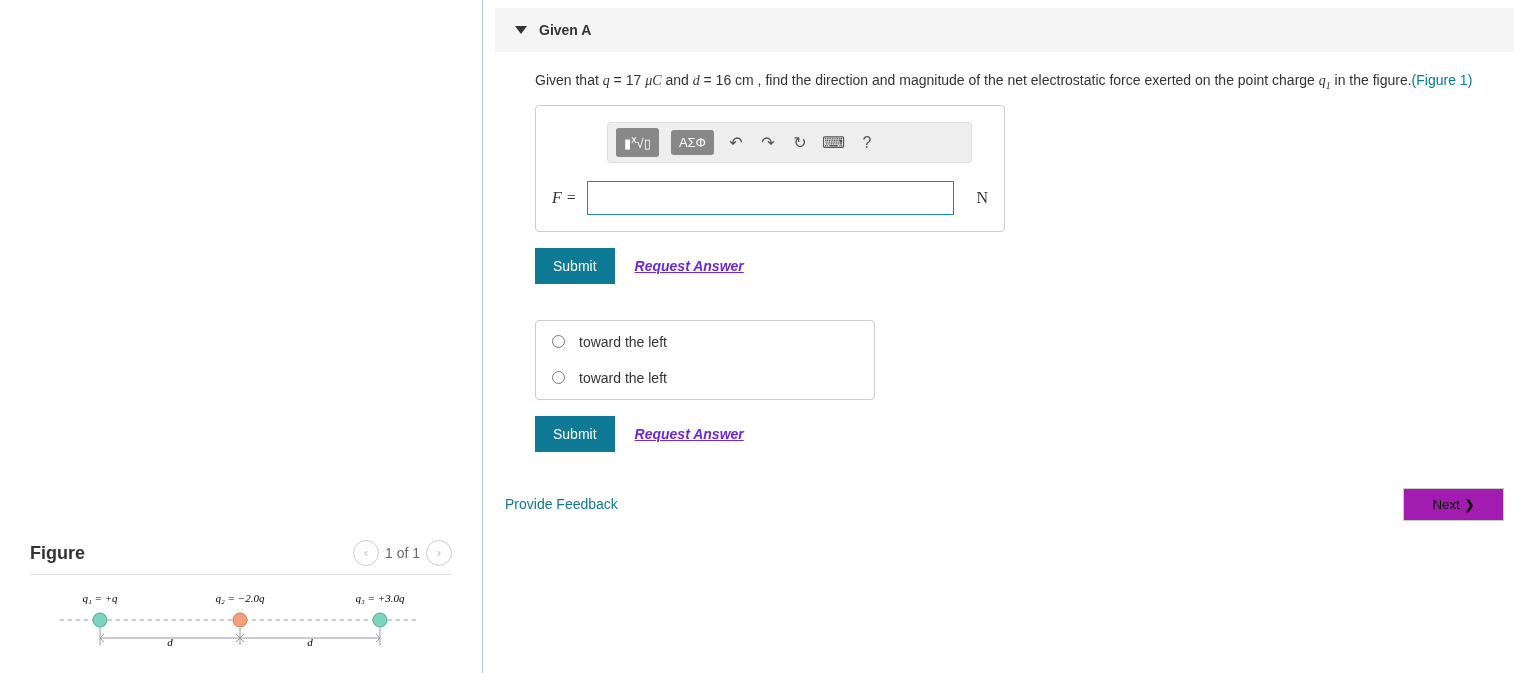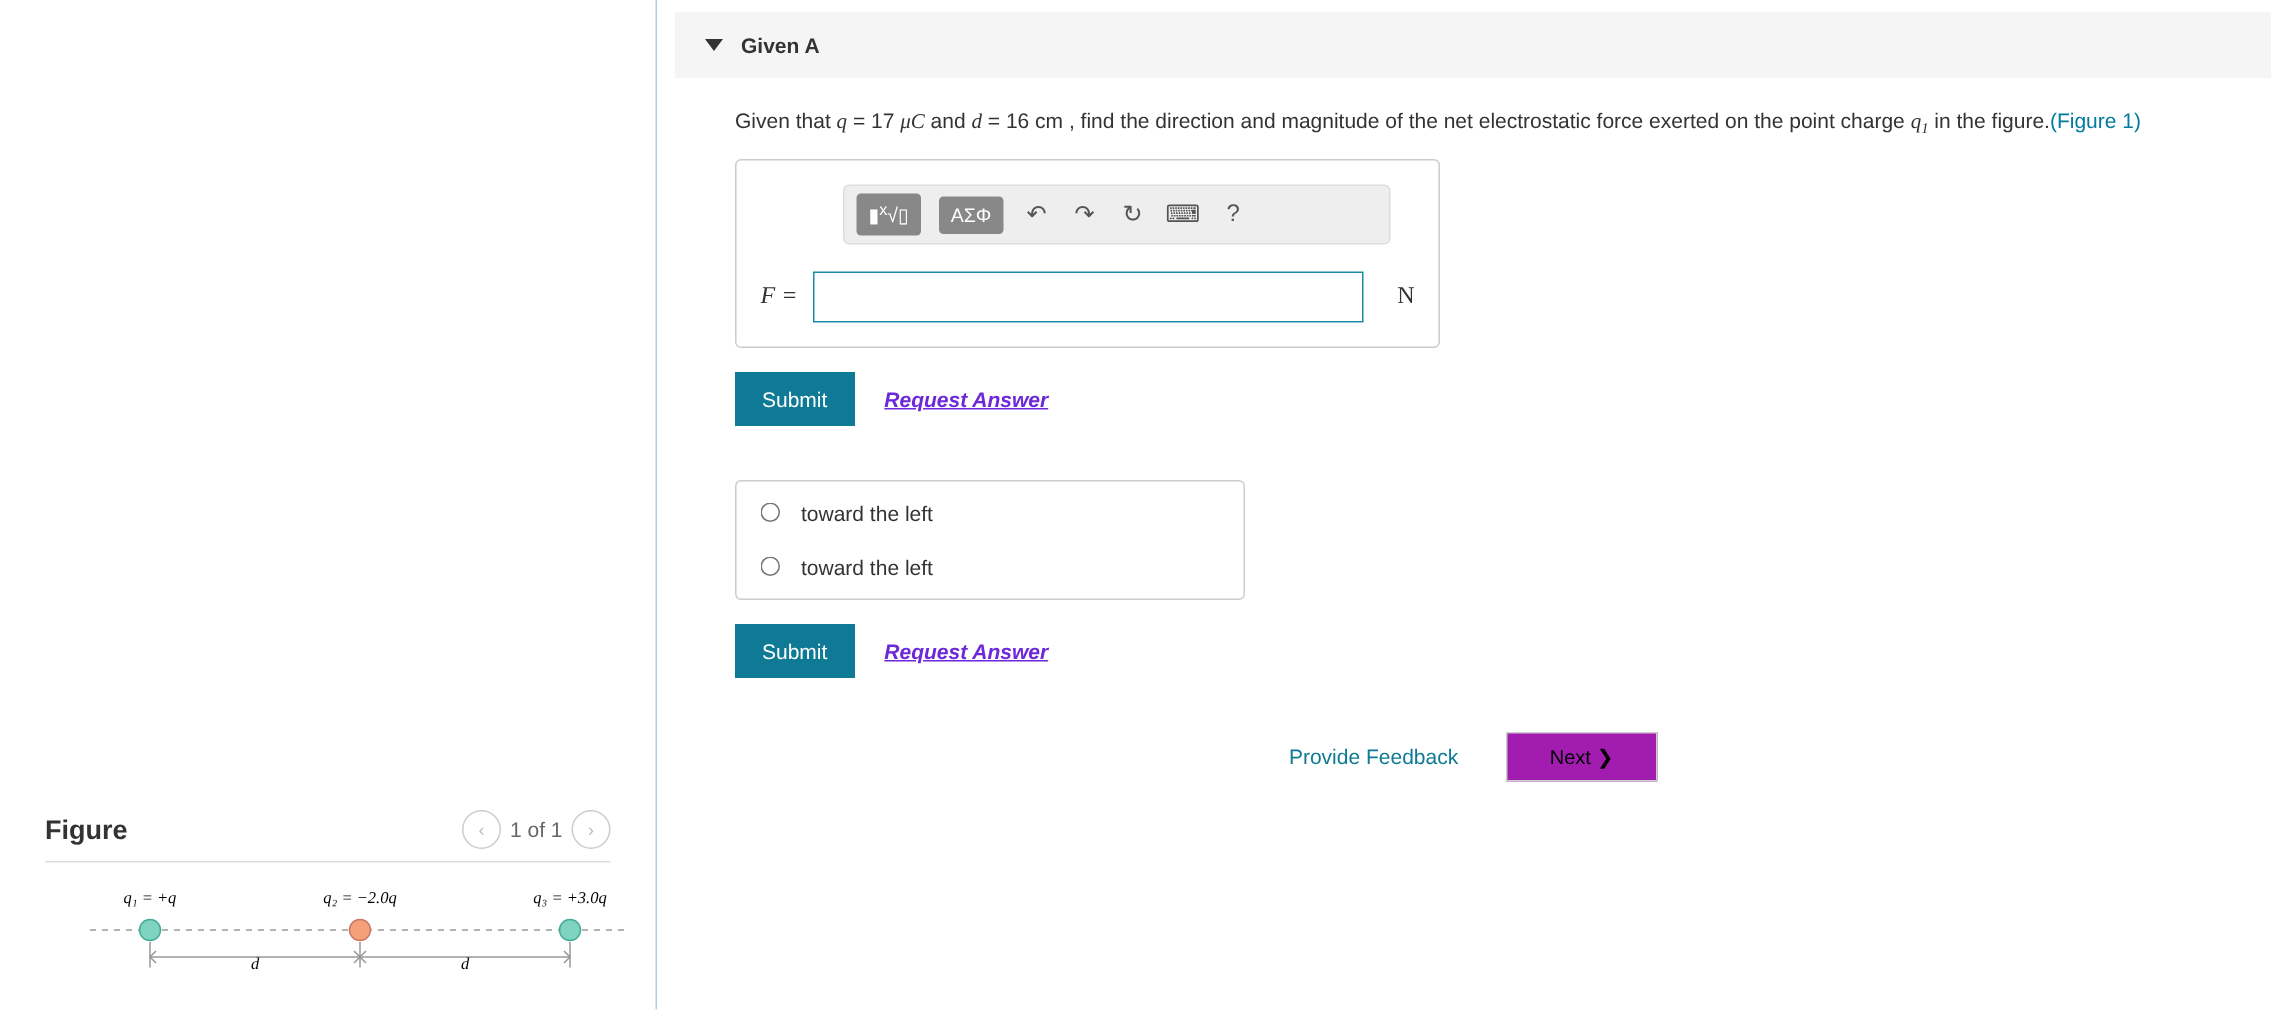--- a/index.html
+++ b/index.html
@@ -6,21 +6,21 @@
     body {
       font-family: Arial, Helvetica, sans-serif;
       font-size: 14px;
       color: #333;
       display: flex;
       height: 673px;
       width: 1526px;
       overflow: hidden;
     }
     .left-pane {
-      width: 438px;
+      width: 483px;
       padding: 30px;
       border-right: 1px solid #b0cde0;
       position: relative;
     }
     .right-pane {
       flex: 1;
       padding: 0 12px;
     }
     .figure-section {
       position: absolute;
@@ -156,21 +156,21 @@
       width: 340px;
     }
     .radio-row {
       padding: 10px 16px;
       display: flex;
       align-items: center;
       gap: 14px;
     }
     .footer-row {
       display: flex;
-      justify-content: center;
+      justify-content: space-between;
       align-items: center;
       padding: 18px 10px 0 10px;
       gap: 32px;
     }
     .feedback-link { color: #0e7a96; cursor: pointer; }
     .next-btn {
       background: #a21caf;
       border: 1px solid #ccc;
       padding: 8px 28px;
       cursor: pointer;

